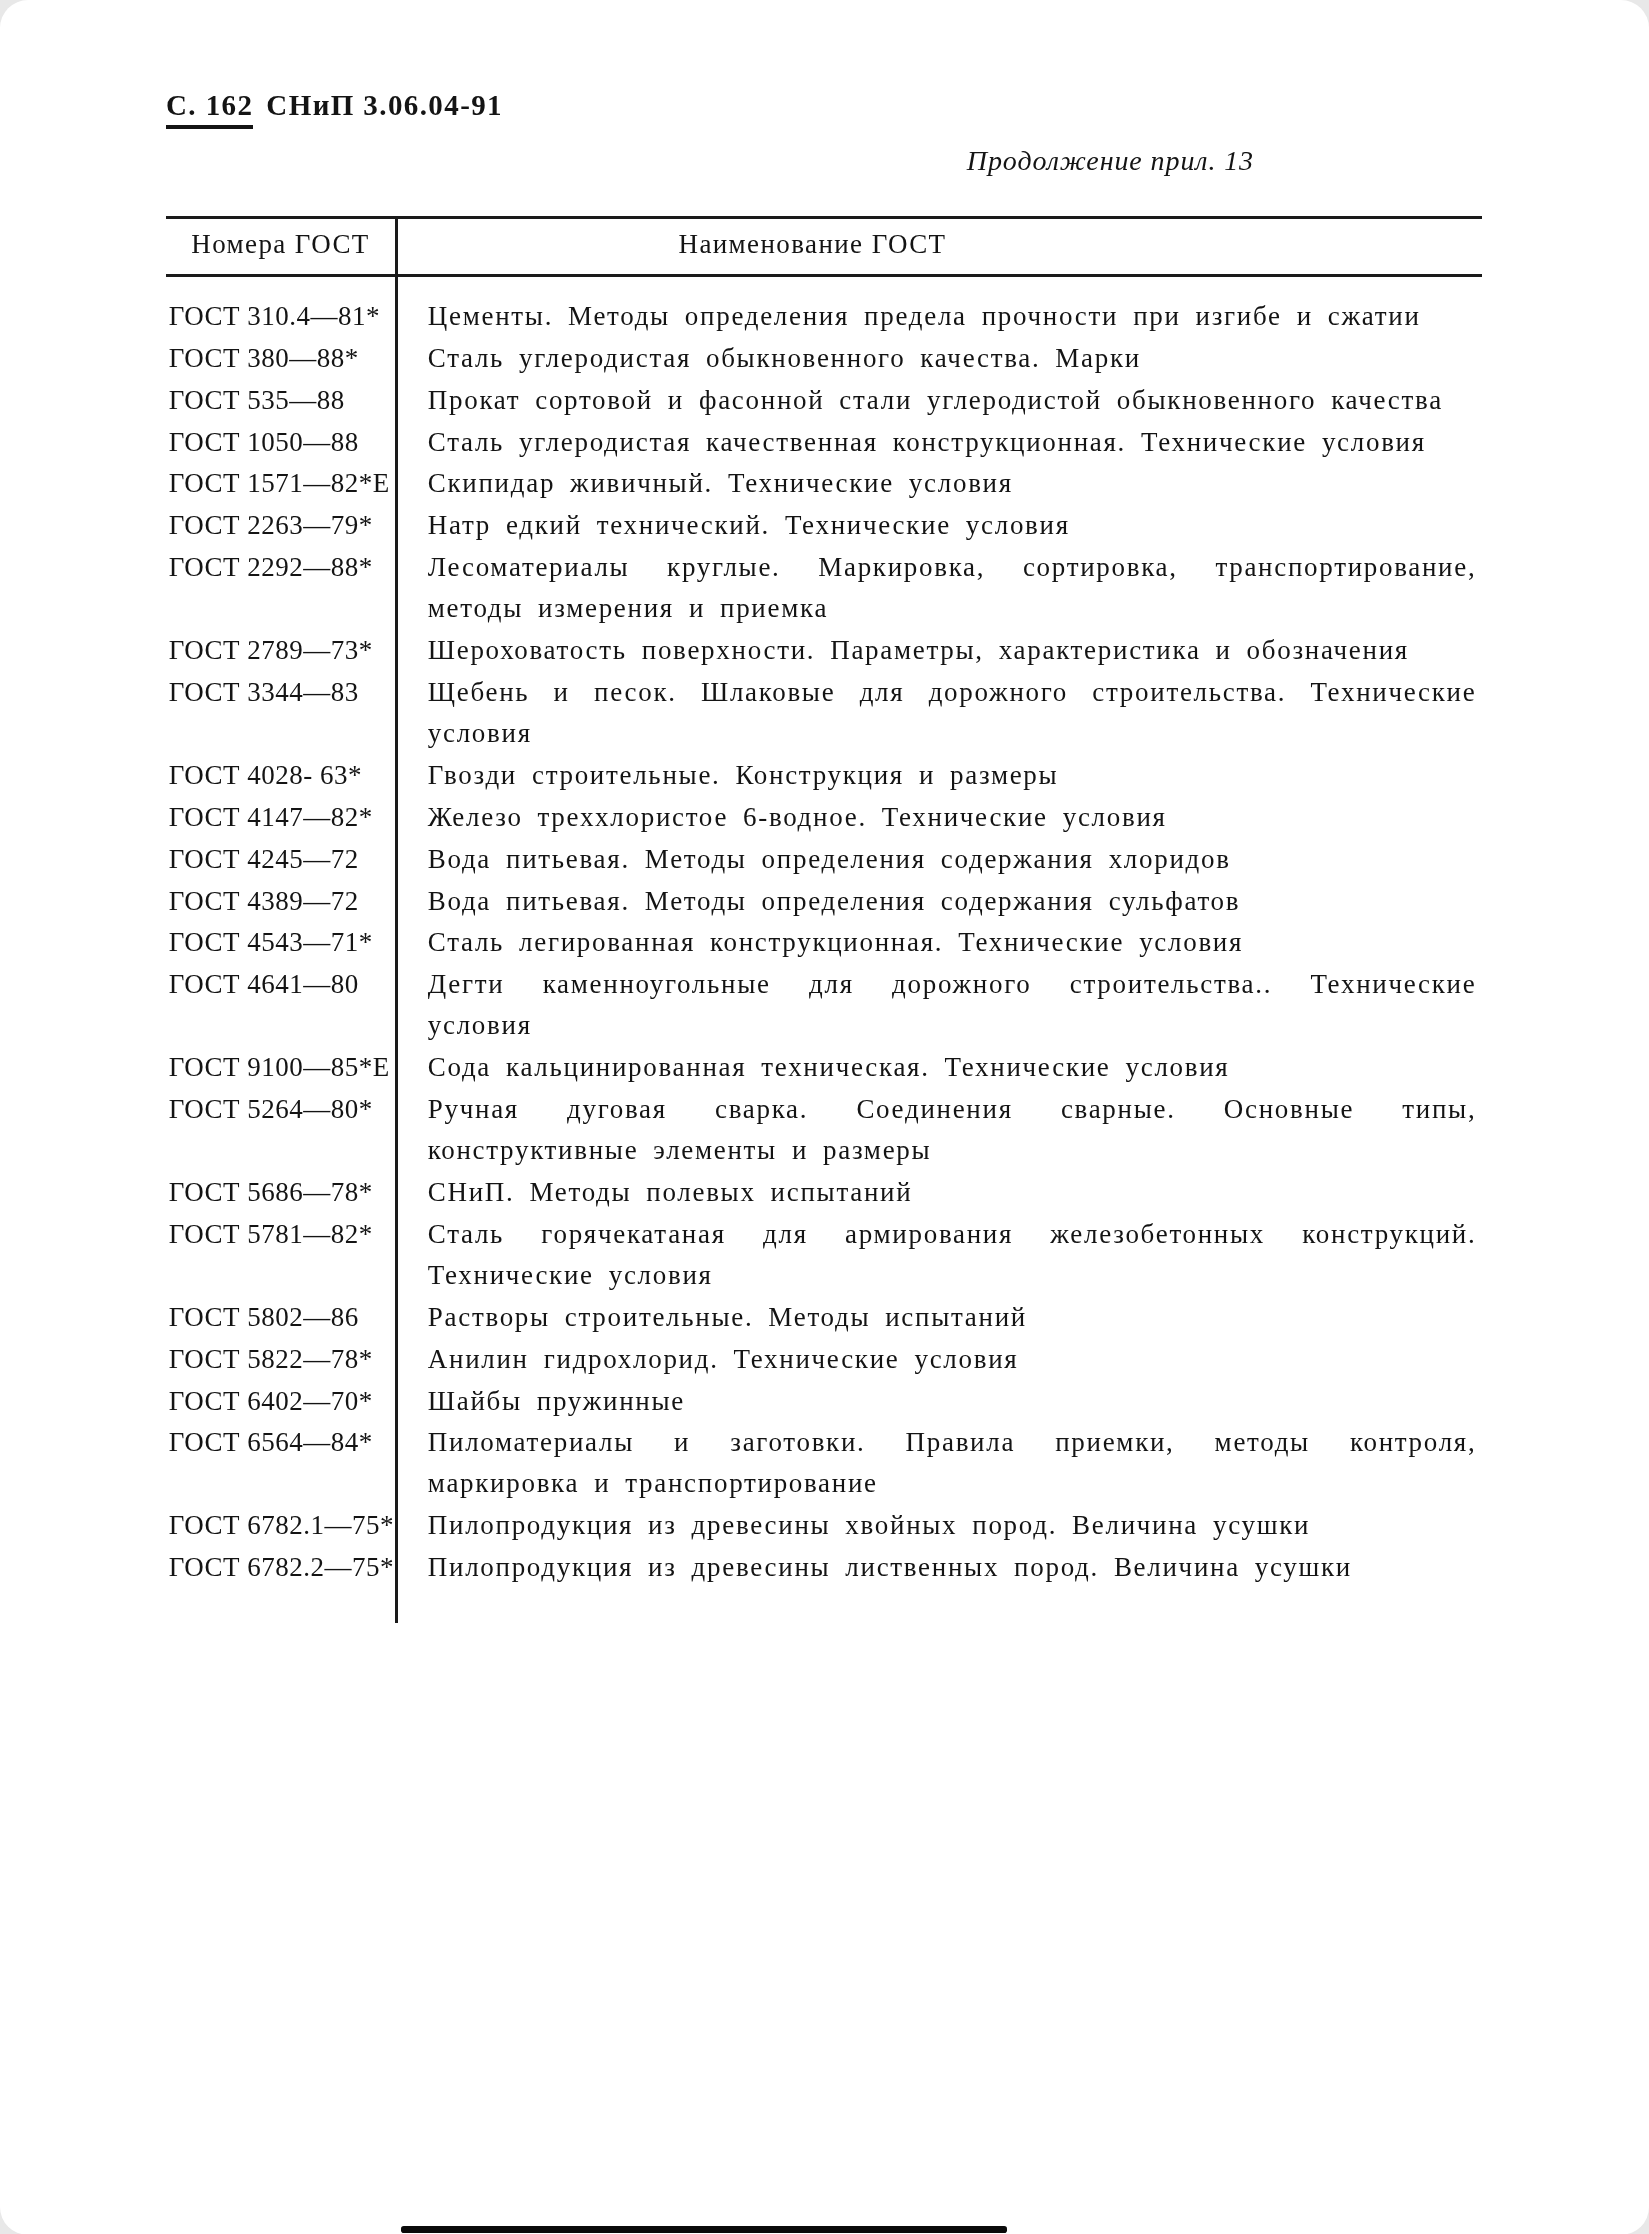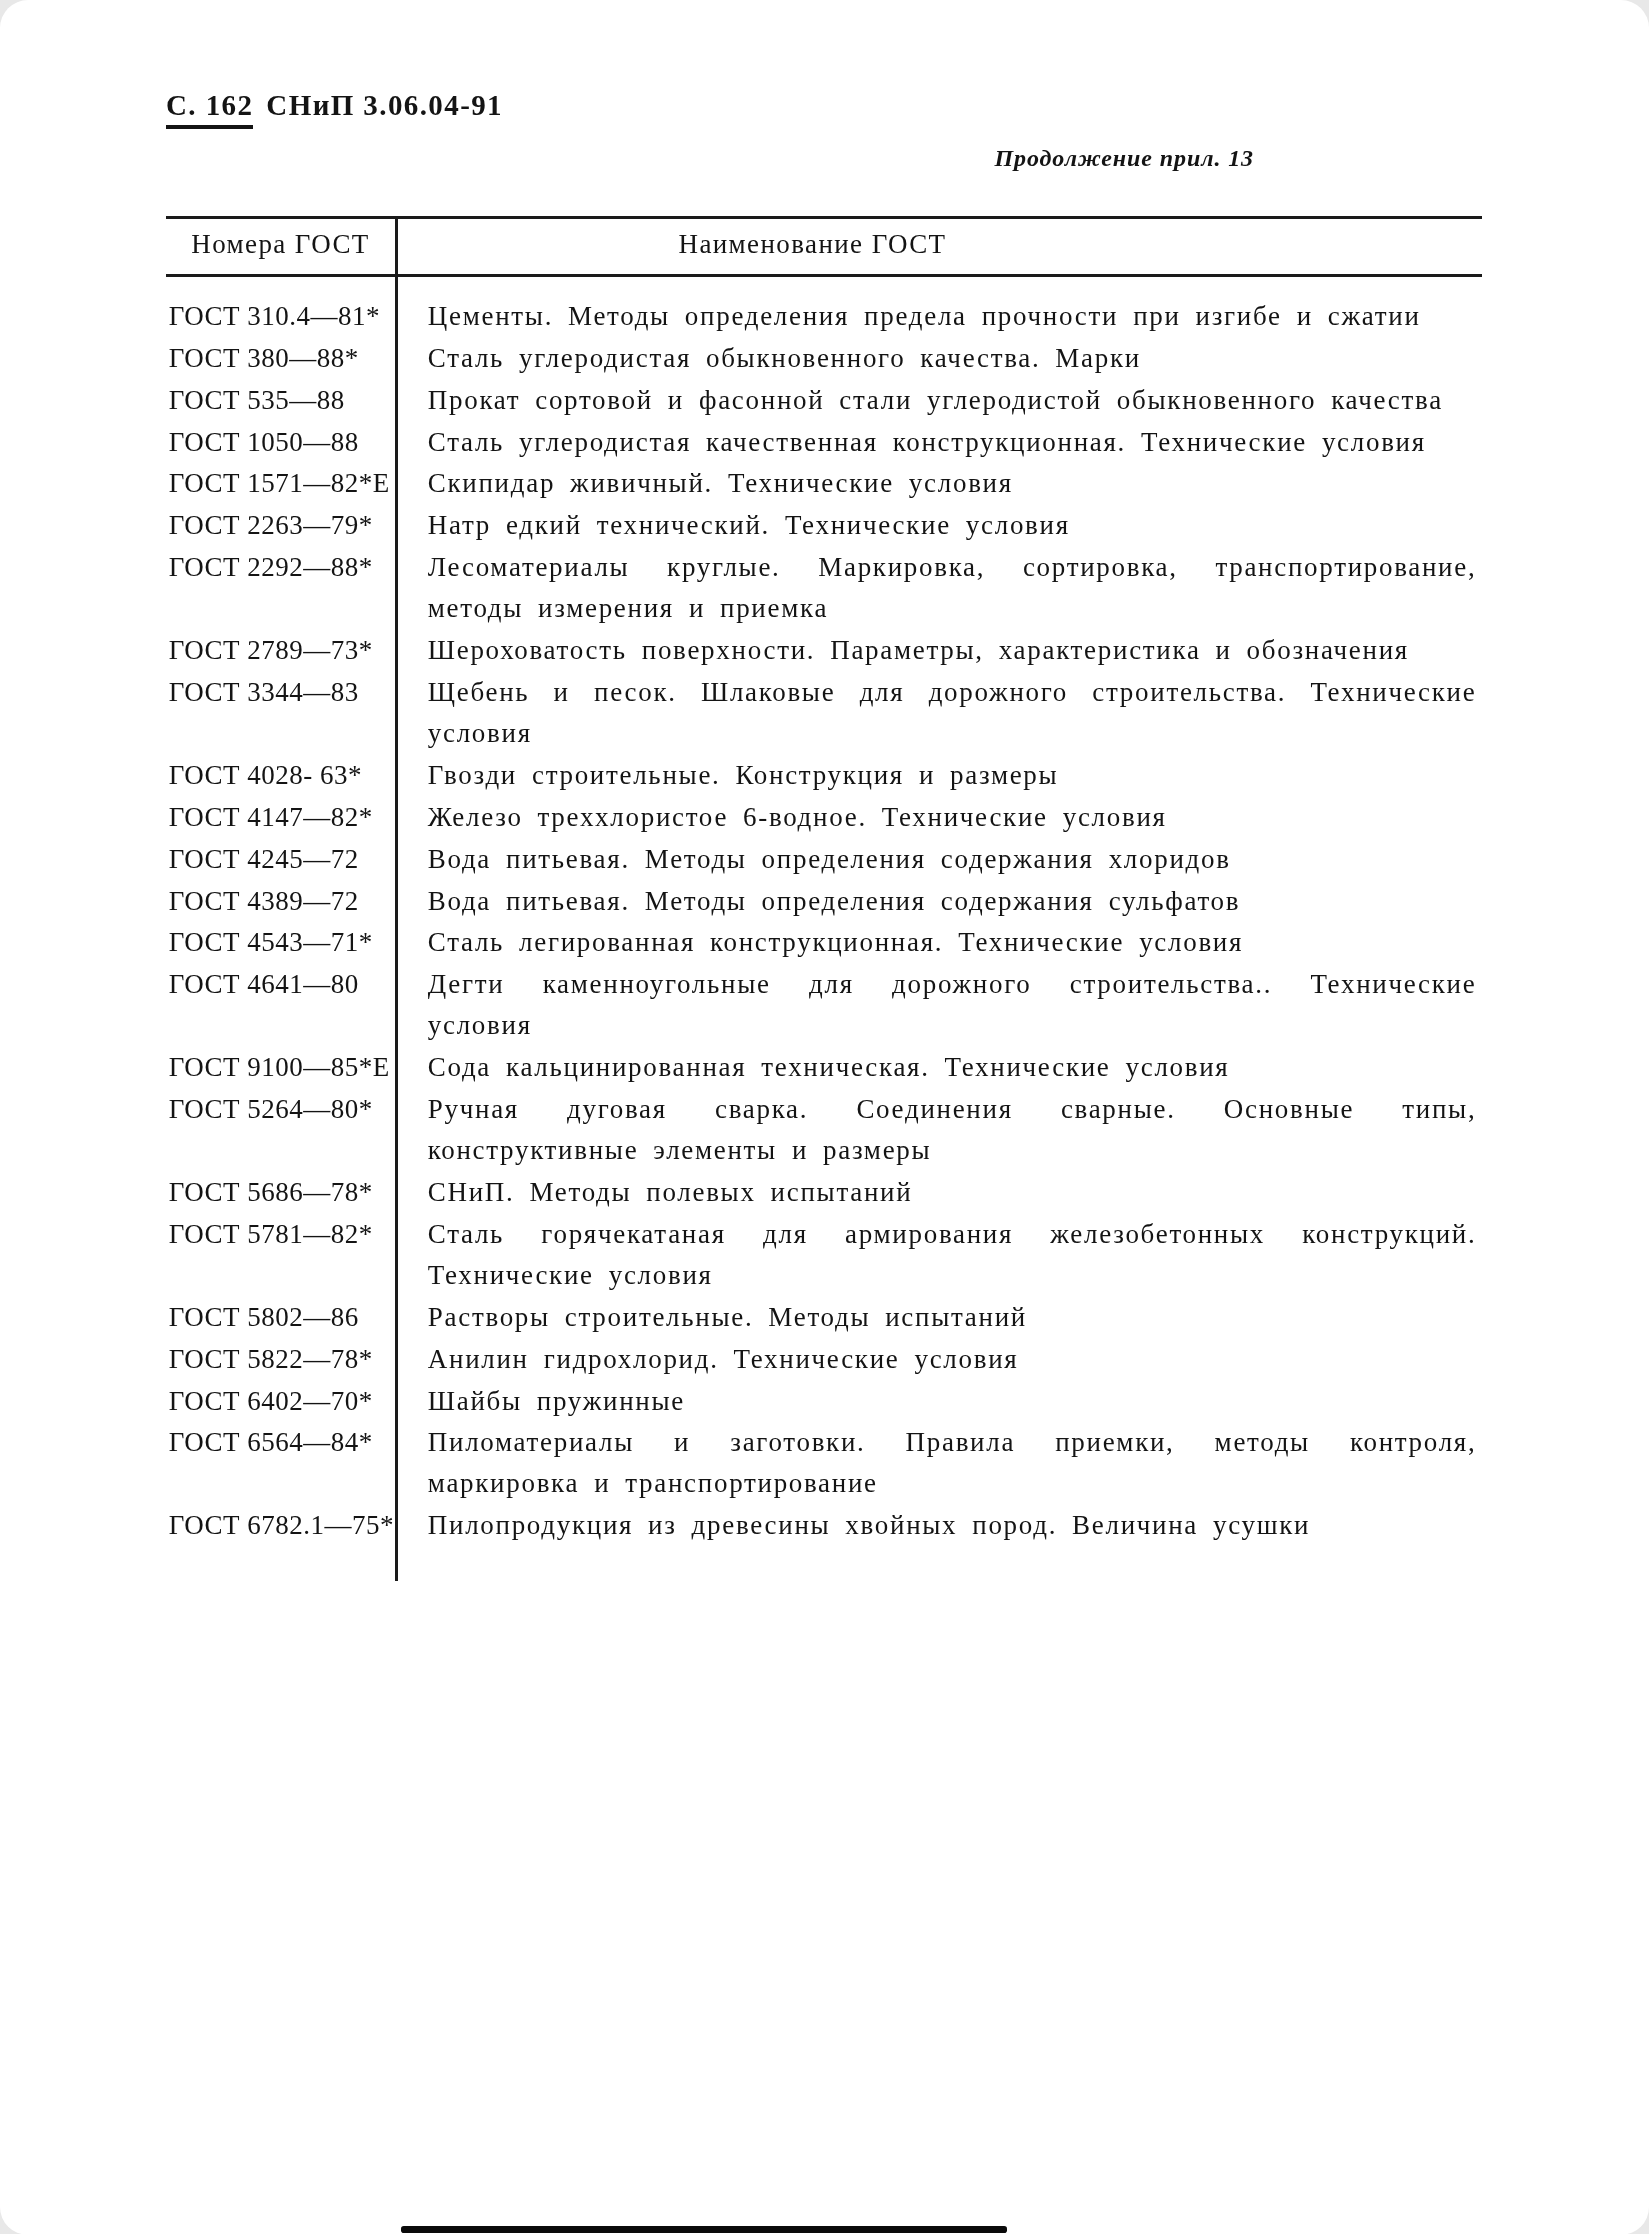--- a/index.html
+++ b/index.html
@@ -34,22 +34,22 @@
     padding-bottom: 2.8px;
     margin-right: 13px;
     display: inline-block;
   }
 
   
   .continuation {
     position: absolute;
     top: 145px;
     right: 395px;
-    font-size: 24px;
-    font-weight: bold;
+    font-size: 28px;
+    font-weight: normal;
     font-style: italic;
     letter-spacing: 0.9px;
     white-space: nowrap;
   }
 
   
   .gost-table {
     position: absolute;
     left: 166px;
     top: 216px;
@@ -223,19 +223,23 @@
           <div class="td c2">Шайбы пружинные</div>
         </div>
         <div class="trow">
           <div class="td c1">ГОСТ 6564—84*</div>
           <div class="td c2">Пиломатериалы и заготовки. Правила приемки, методы контроля, маркировка и транспортирование</div>
         </div>
         <div class="trow">
           <div class="td c1">ГОСТ 6782.1—75*</div>
           <div class="td c2">Пилопродукция из древесины хвойных пород. Величина усушки</div>
         </div>
+        <div class="trow">
+          <div class="td c1">ГОСТ 6782.2—75*</div>
+          <div class="td c2">Пилопродукция из древесины лиственных пород. Величина усушки</div>
+        </div>
       </div>
   </div>
 
   <div class="scan-bar"></div>
 
 </div>
 
 
 </body></html>

